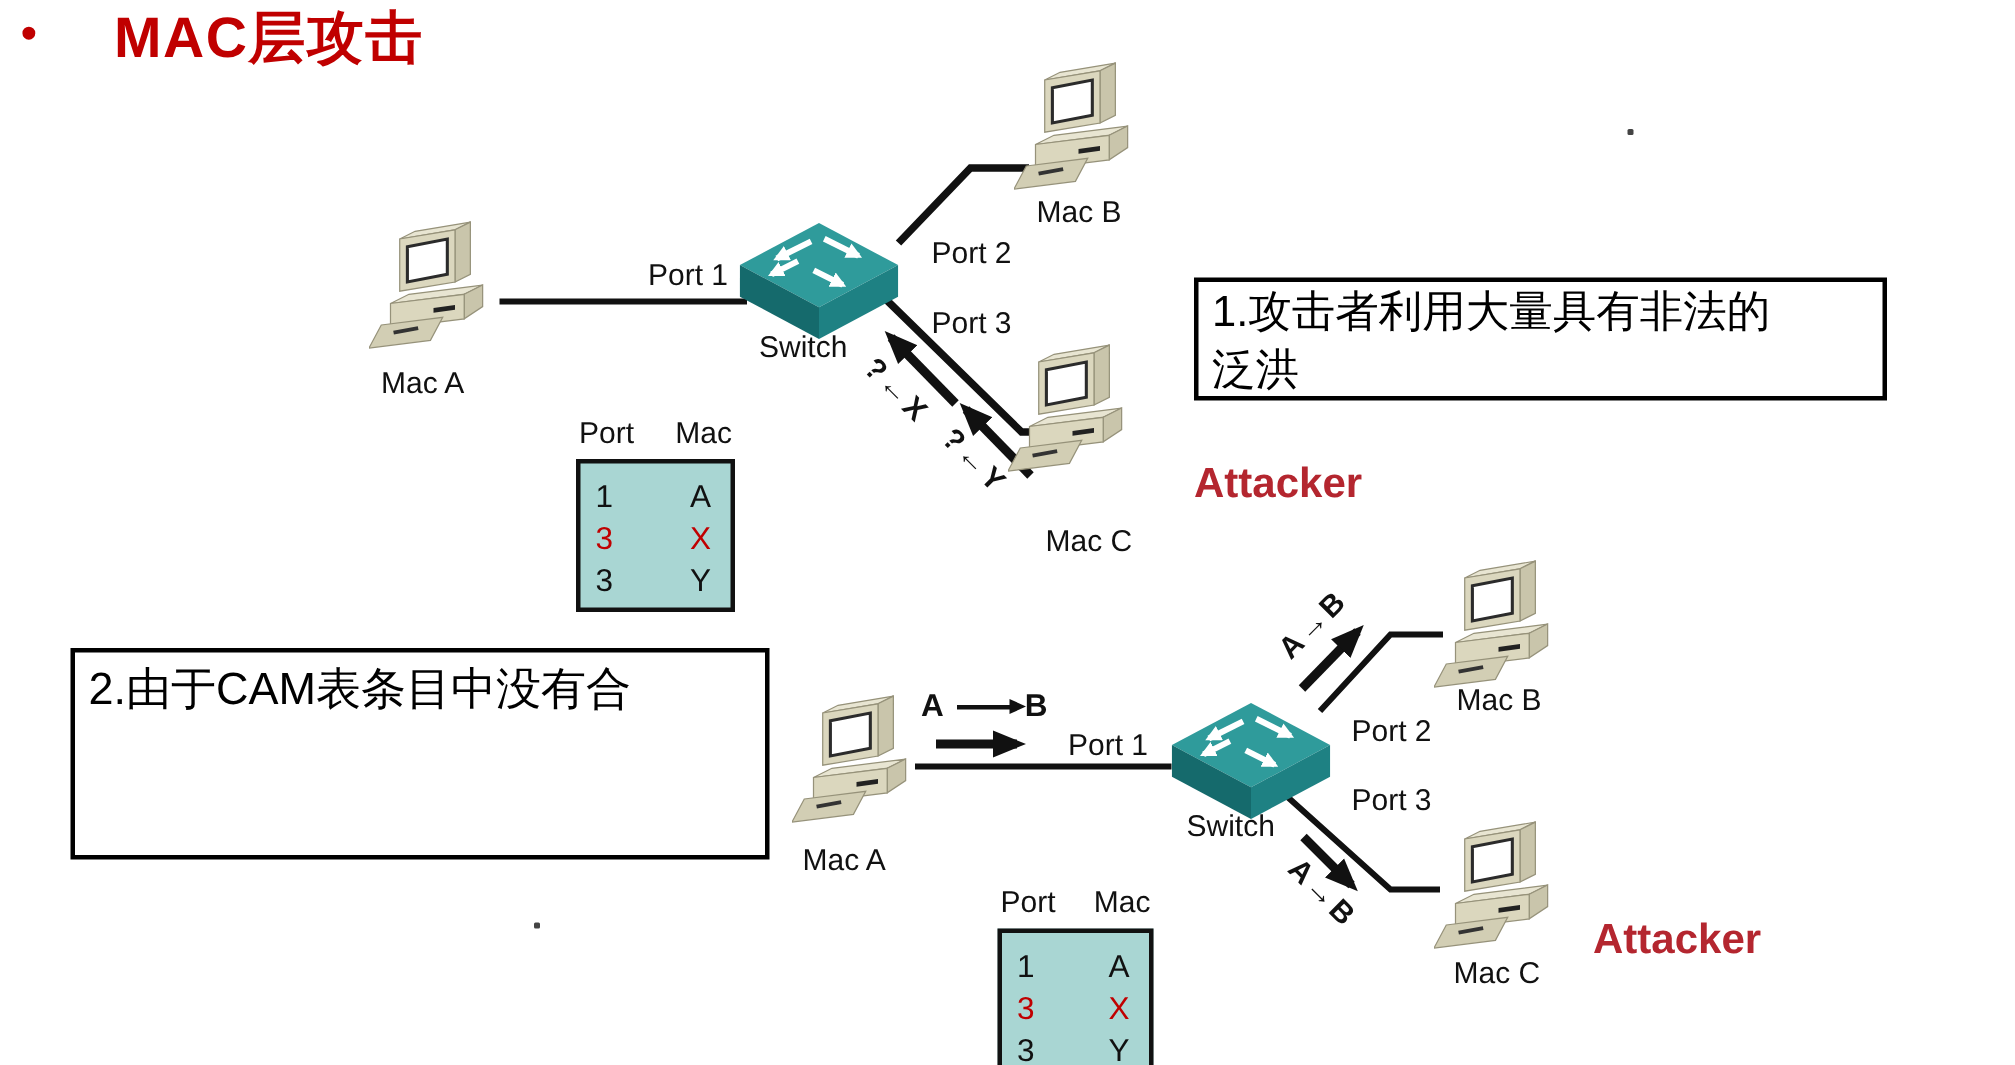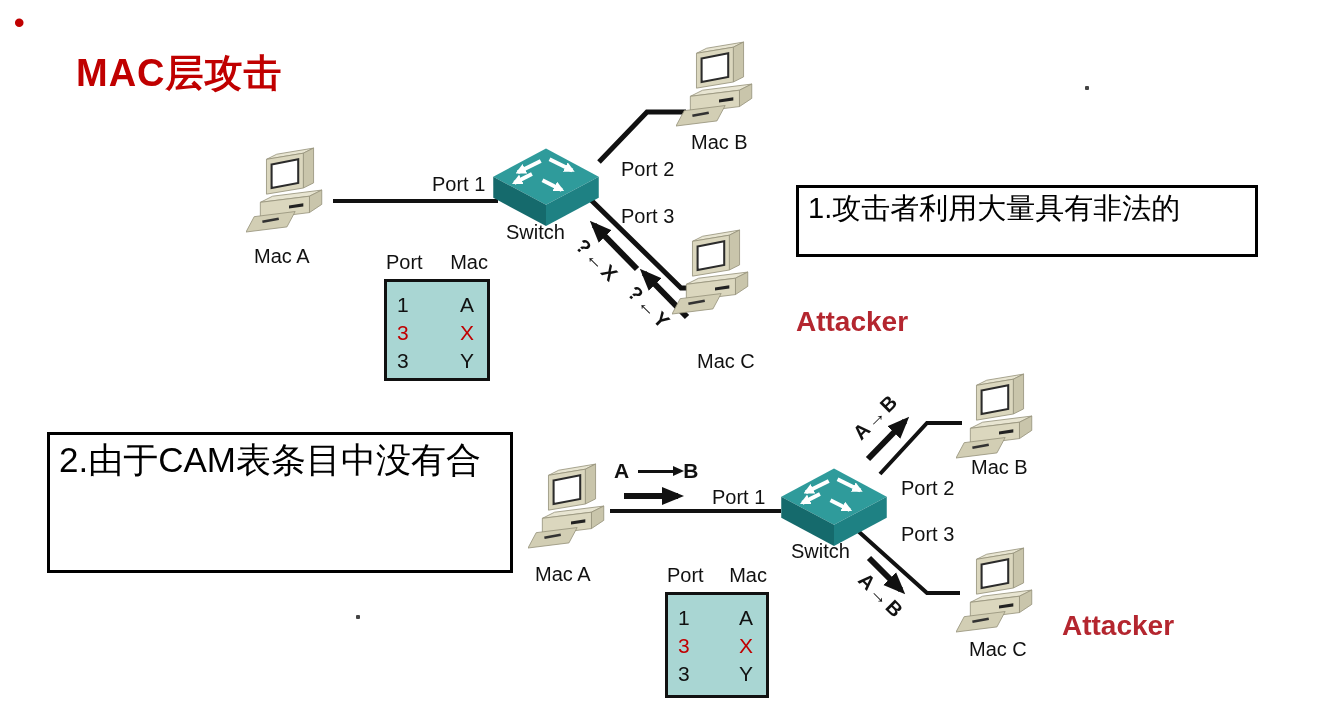--- a/index.html
+++ b/index.html
@@ -24,29 +24,29 @@
   .rot{position:absolute;z-index:3;font-size:20px;font-weight:600;letter-spacing:2px;white-space:nowrap;}
   .rot45{transform:translate(-50%,-50%) rotate(45deg);}
   .rotm45{transform:translate(-50%,-50%) rotate(-45deg);}
   
   .flow-h{position:absolute;z-index:3;display:flex;align-items:center;gap:9px;font-size:21px;font-weight:600;}
   .harrow{width:36px;height:0;border-top:3px solid #111;position:relative;}
   .harrow:after{content:"";position:absolute;right:-10px;top:-7px;border-left:11px solid #111;
     border-top:5.5px solid transparent;border-bottom:5.5px solid transparent;}
   
   .cam{position:absolute;z-index:3;}
-  .cam-head{display:flex;justify-content:space-between;font-size:20px;padding:0 2px;}
+  .cam-head{display:flex;justify-content:space-between;font-size:20px;padding:0 2px;margin-top:27px;}
   .cam-box{margin-top:5px;border:3px solid #111;height:102px;width:100%;box-sizing:border-box;
     padding:10px 13px 0 10px;display:flex;flex-direction:column;justify-content:flex-start;}
   .cam-row{display:flex;justify-content:space-between;font-size:21px;height:28px;line-height:26px;}
   
   .callout{position:absolute;z-index:3;border:3px solid #000;box-sizing:border-box;
     padding:1px 9px 0 9px;font-size:29px;line-height:39px;color:#000;background:transparent;}
   .callout .cline{white-space:nowrap;}
-  .callout2{line-height:43px;font-size:35px;padding-top:3px;}
+  .callout2{line-height:43px;font-size:30px;padding-top:3px;}
   .speck{position:absolute;z-index:3;width:4px;height:4px;background:#444;border-radius:1px;}
 </style>
 </head>
 <body>
 
 <div class="stage">
 
   <svg width="0" height="0" style="position:absolute" aria-hidden="true">
     <defs>
       <marker id="ah" markerUnits="userSpaceOnUse" markerWidth="22" markerHeight="20" refX="16" refY="10" orient="auto">
@@ -73,21 +73,21 @@
         <polygon points="66,78 126,46 126,70 66,102" fill="#1E8183"></polygon>
         <line x1="60" y1="28" x2="34" y2="41" stroke="#fff" stroke-width="4.5" marker-end="url(#ahw)"></line>
         <line x1="70" y1="26" x2="96" y2="39" stroke="#fff" stroke-width="4.5" marker-end="url(#ahw)"></line>
         <line x1="50" y1="43" x2="30" y2="53" stroke="#fff" stroke-width="4.5" marker-end="url(#ahw)"></line>
         <line x1="62" y1="50" x2="84" y2="61" stroke="#fff" stroke-width="4.5" marker-end="url(#ahw)"></line>
       </symbol>
     </defs>
   </svg>
 
   <span class="title-bullet" style="color: rgb(192, 0, 0);">•</span>
-  <span class="page-title" style="color: rgb(192, 0, 0); margin-top: 48px;">MAC层攻击</span>
+  <span class="page-title" style="color: rgb(192, 0, 0);">MAC层攻击</span>
 
   <svg class="wires" width="1343" height="710">
 
     <path class="w4" d="M333,201 H498"></path>
     <path class="w5" d="M599,162 L647,112 H686"></path>
     <path class="w5" d="M590,199 L681,288 H695"></path>
     <line class="w6" x1="637" y1="269" x2="594" y2="225" marker-end="url(#ah)"></line>
     <line class="w6" x1="687" y1="317" x2="644" y2="273" marker-end="url(#ah)"></line>
 
     <path class="w4" d="M610,511 H781"></path>
@@ -186,22 +186,23 @@
         <span>3</span>
         <span>X</span>
       </div>
       <div class="cam-row">
         <span>3</span>
         <span>Y</span>
       </div>
     </div>
   </div>
 
-  <div class="callout" style="left:796px;top:185px;width:462px;height:72px">
+  <div class="callout" style="left:796px;top:185px;width:462px;height:82px">
     <div class="cline">1.攻击者利用大量具有非法的</div>
+    <div class="cline">泛洪</div>
   </div>
   <div class="callout callout2" style="left:47px;top:432px;width:466px;height:141px">
     <div class="cline">2.由于CAM表条目中没有合</div>
   </div>
 
   <div class="speck" style="left:1085px;top:86px"></div>
   <div class="speck" style="left:356px;top:615px"></div>
 
 </div>
 

